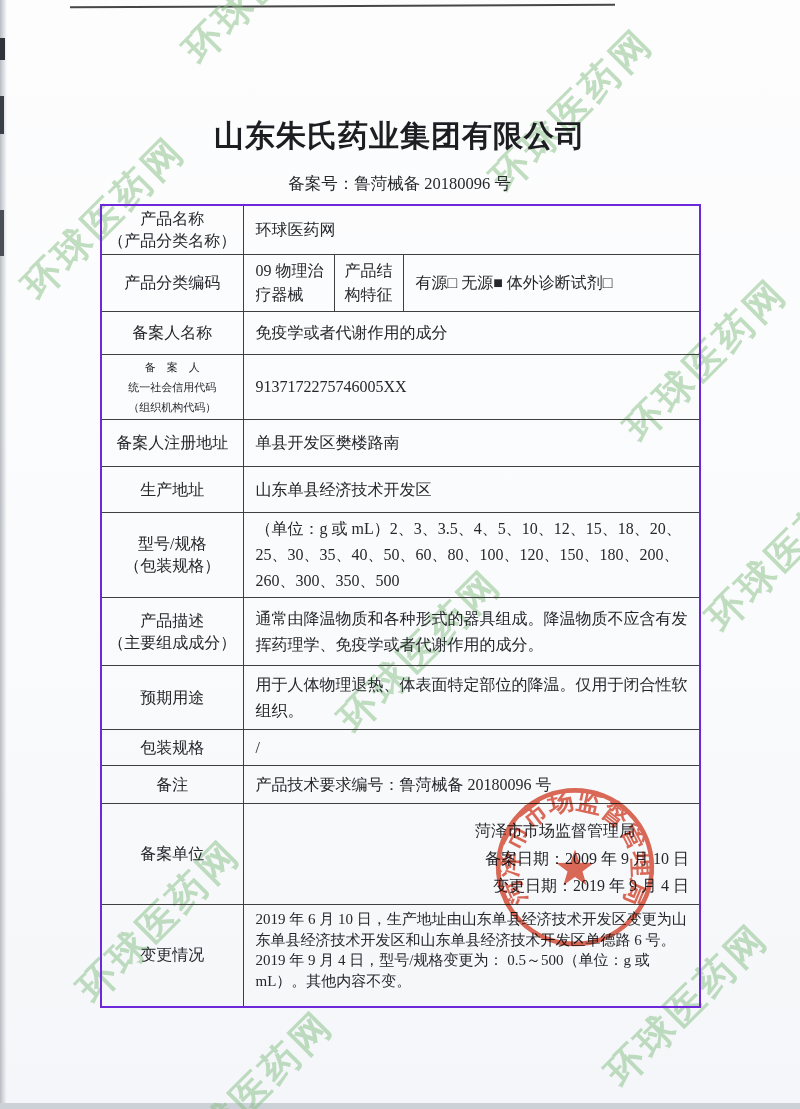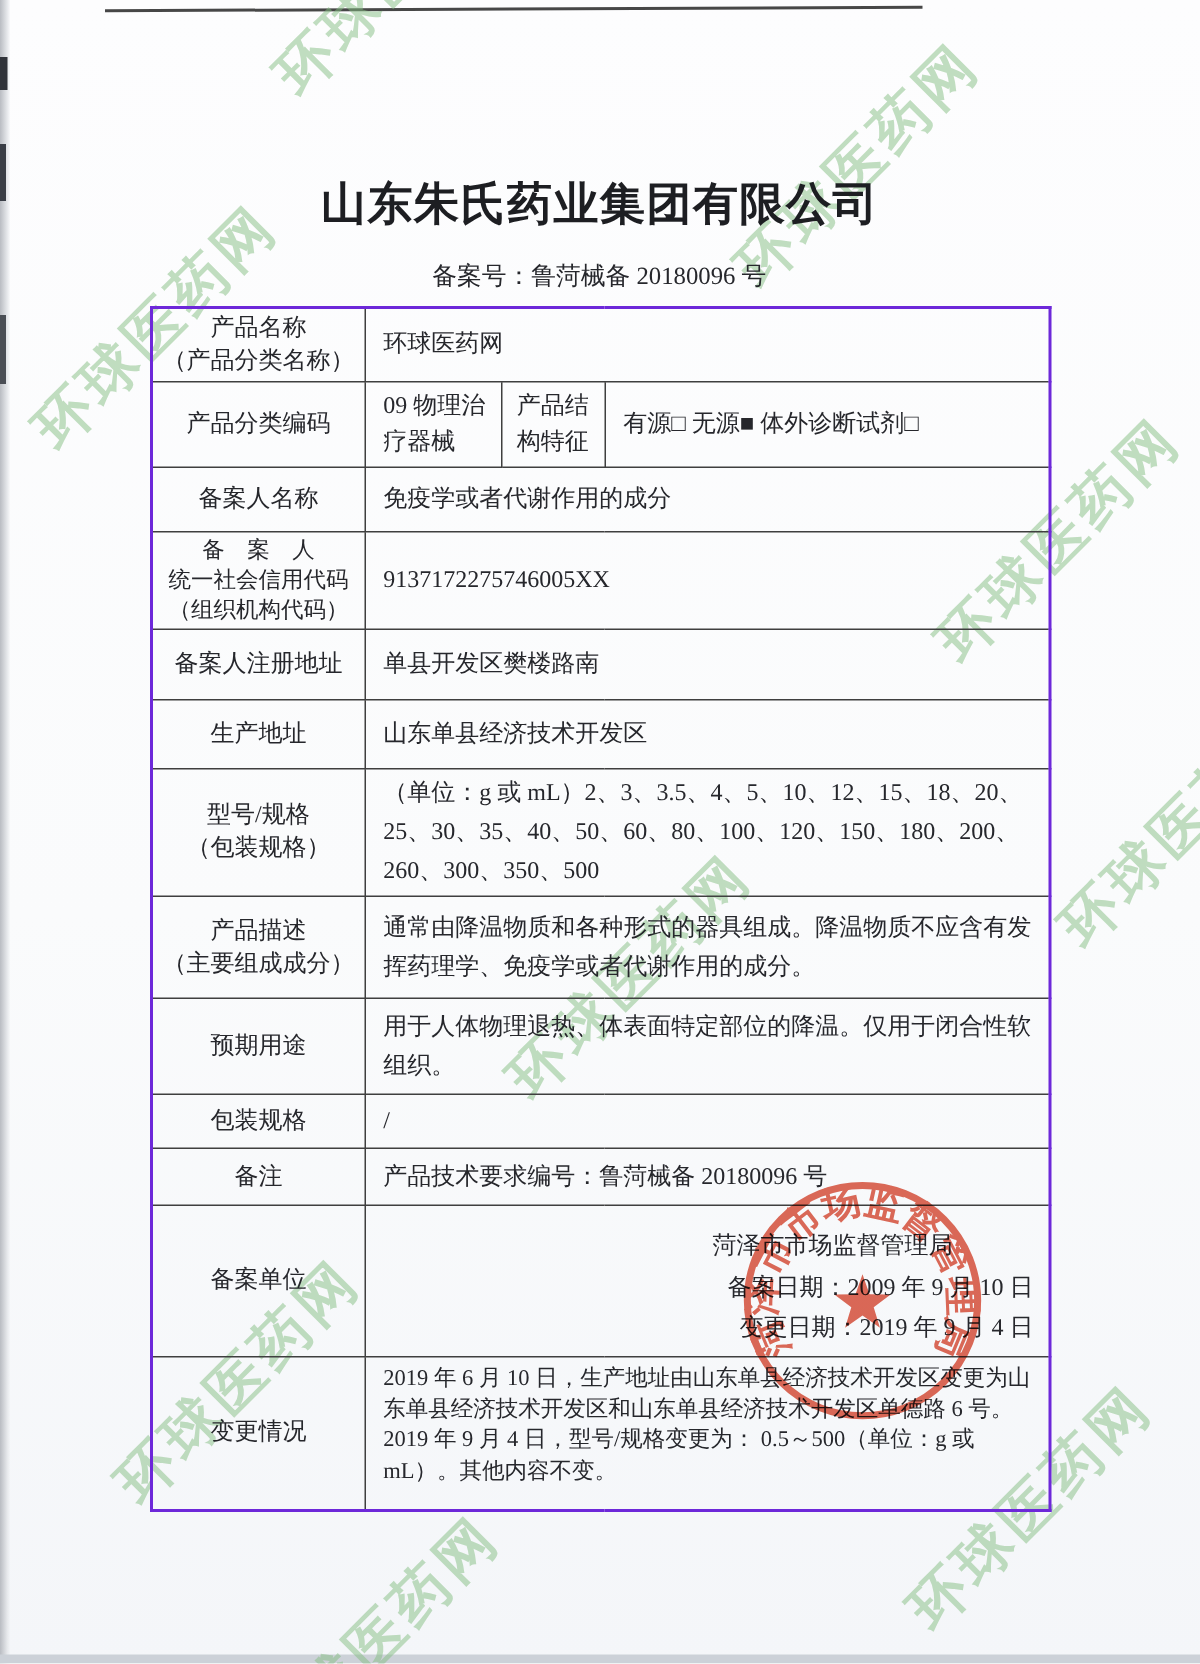--- a/index.html
+++ b/index.html
@@ -45,21 +45,21 @@
   table.form td{
     border:1px solid #3f3f3f;vertical-align:middle;
     font-size:16px;color:#26272c;overflow:hidden;
   }
   td.lbl{text-align:center;line-height:22px;font-size:15.5px;padding:2px 4px;}
   td.val{text-align:left;padding:3px 10px 3px 12px;line-height:26px;}
   tr.r1{height:48px;} tr.r2{height:57px;} tr.r3{height:43px;} tr.r4{height:62px;}
   tr.r5{height:47px;} tr.r6{height:46px;} tr.r7{height:82px;} tr.r8{height:68px;padding-left:33px;}
   tr.r9{height:64px;} tr.r10{height:36px;} tr.r11{height:38px;} tr.r12{height:101px;}
   tr.r13{height:102px;}
-  tr.r4 td.lbl{line-height:20px;font-size:15px;}
+  tr.r4 td.lbl{line-height:20px;font-size:11px;}
   tr.r13 td.val{line-height:20.5px;font-size:15px;padding-top:4px;vertical-align:top;}
   .authority-cell{
     height:95px;display:flex;flex-direction:column;justify-content:flex-end;align-items:flex-end;
     padding:0 10px 4px 0;line-height:27.5px;
   }
   .authority-name{margin-right:54px;}
   
   .stamp{position:absolute;left:492px;top:782px;width:166px;height:166px;z-index:3;opacity:0.8;mix-blend-mode:multiply;}
 </style>
 </head>

